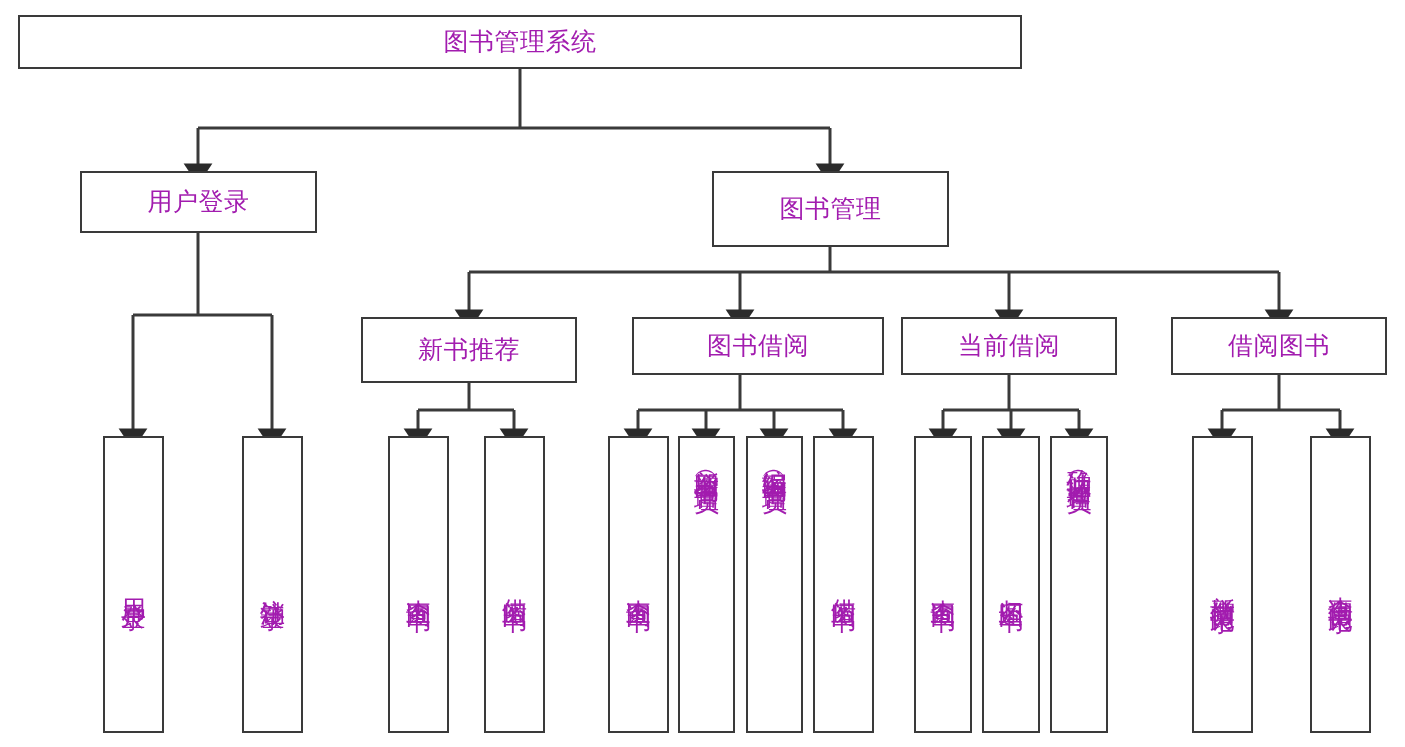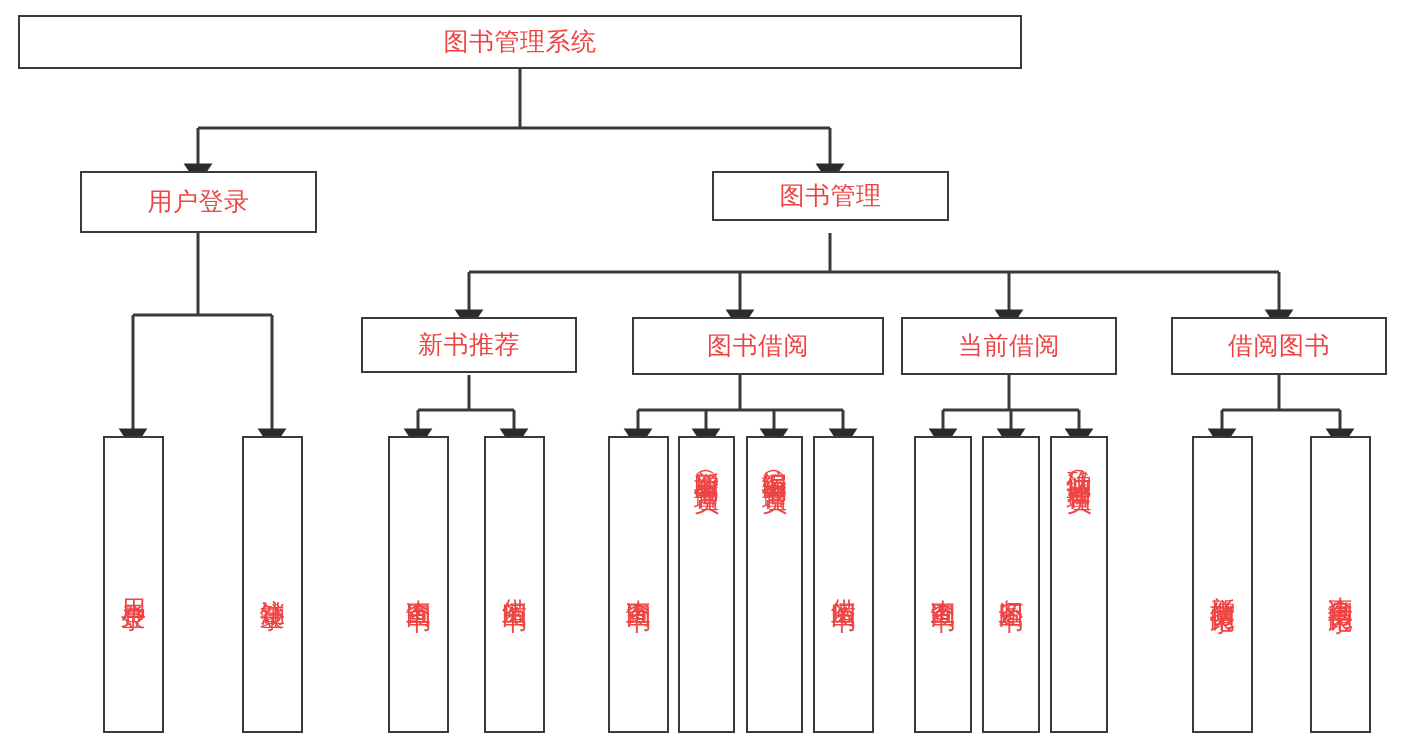--- a/index.html
+++ b/index.html
@@ -26,21 +26,21 @@
     pointer-events: none;
   }
   .node {
     position: absolute;
     box-sizing: border-box;
     border: 2.5px solid #3a3a3a;
     background: #ffffff;
     display: flex;
     align-items: center;
     justify-content: center;
-    color: #ef4444;
+    color: #a21caf;
   }
   .node-label {
     display: block;
     line-height: 1.12;
     letter-spacing: 0.5px;
     white-space: pre;
   }
   .node.horiz .node-label {
     font-size: 25px;
   }
@@ -115,24 +115,24 @@
       </g>
   </svg>
 
   <div id="nodes">
       <div class="node horiz" style="left: 18px; top: 15px; width: 1004px; height: 54px;">
         <span class="node-label">图书管理系统</span>
       </div>
       <div class="node horiz" style="left: 80px; top: 171px; width: 237px; height: 62px;">
         <span class="node-label">用户登录</span>
       </div>
-      <div class="node horiz" style="left: 712px; top: 171px; width: 237px; height: 50px;">
+      <div class="node horiz" style="left: 712px; top: 171px; width: 237px; height: 76px;">
         <span class="node-label">图书管理</span>
       </div>
-      <div class="node horiz" style="left: 361px; top: 317px; width: 216px; height: 56px;">
+      <div class="node horiz" style="left: 361px; top: 317px; width: 216px; height: 66px;">
         <span class="node-label">新书推荐</span>
       </div>
       <div class="node horiz" style="left: 632px; top: 317px; width: 252px; height: 58px;">
         <span class="node-label">图书借阅</span>
       </div>
       <div class="node horiz" style="left: 901px; top: 317px; width: 216px; height: 58px;">
         <span class="node-label">当前借阅</span>
       </div>
       <div class="node horiz" style="left: 1171px; top: 317px; width: 216px; height: 58px;">
         <span class="node-label">借阅图书</span>

